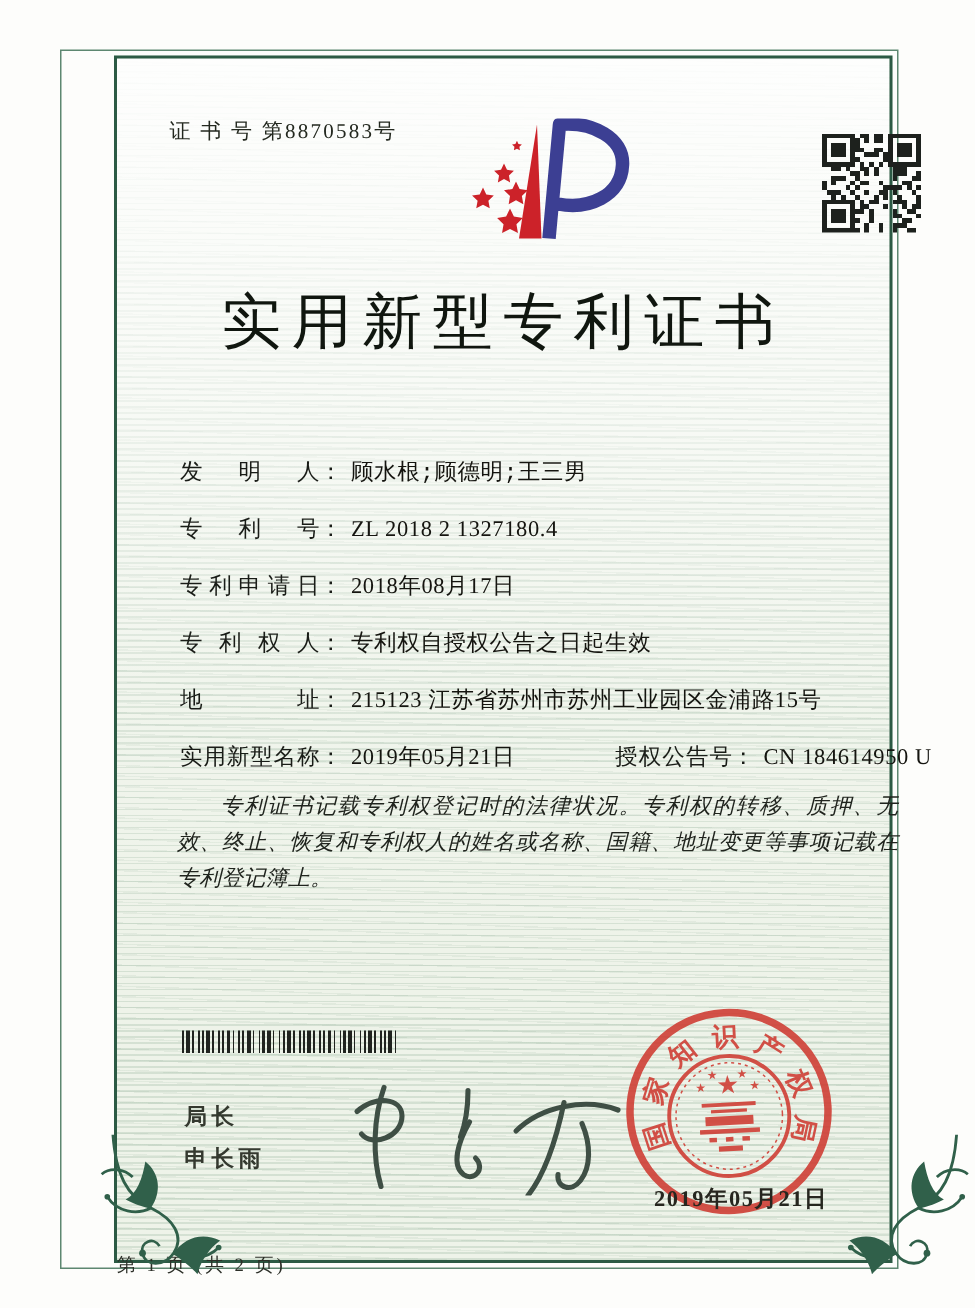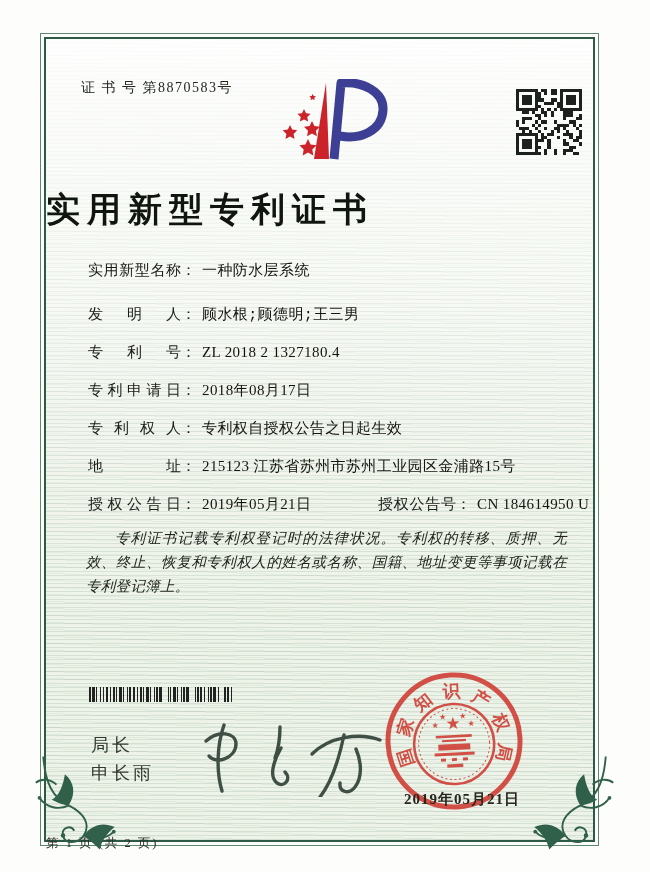--- a/index.html
+++ b/index.html
@@ -5,27 +5,27 @@
   html,body{margin:0;padding:0;background:#ffffff;}
   .stage{position:relative;width:650px;height:872px;background:#fdfdfb;overflow:hidden;
          font-family:"Liberation Serif",serif;color:#1e1e1e;}
   
   .cert{position:absolute;left:40px;top:33px;width:557px;height:811px;border:1px solid #5d8770;}
   .cert-inner{position:absolute;inset:3px;border:2px solid #2c5a44;
      background-color:#eef3e9;
      background-image:
        linear-gradient(180deg, rgba(255,255,255,.92) 0%, rgba(255,255,255,.55) 30%, rgba(255,255,255,.15) 55%, rgba(233,241,229,0) 75%),
        repeating-linear-gradient(0deg, rgba(108,150,120,.20) 0px, rgba(108,150,120,.20) 1px, rgba(0,0,0,0) 1px, rgba(0,0,0,0) 4px),
-       repeating-linear-gradient(2deg, rgba(108,150,120,.10) 0px, rgba(108,150,120,.10) 1px, rgba(0,0,0,0) 1px, rgba(0,0,0,0) 7px);}
+       repeating-linear-gradient(2deg, rgba(108,150,120,.10) 0px, rgba(108,150,120,.10) 1px, rgba(0,0,0,0) 1px, rgba(0,0,0,0) 7px); margin-left: 32px;}
   .abs{position:absolute;}
   
   .cert-no{left:35px;top:40px;font-size:14px;letter-spacing:1.5px;color:#23281f;}
   .logo{left:222px;top:40px;width:124px;height:90px;}
   .qr{left:470px;top:50px;width:66px;height:66px;}
-  .title{left:0;top:148px;width:100%;text-align:left;font-size:34px;font-weight:700;
+  .title{left:0;top:148px;width:100%;text-align:center;font-size:40px;font-weight:400;
          letter-spacing:7px;color:#10160f;}
   
   .row{left:42px;height:22px;font-size:15px;white-space:nowrap;}
   .lbl{display:inline-block;width:93px;text-align:justify;text-align-last:justify;vertical-align:top;color:#191c17;}
   .colon{margin-right:6px;color:#191c17;}
   .val{color:#14140f;letter-spacing:.4px;}
   .r1{top:222px;} .r2{top:266px;font-family:Liberation Mono, monospace;} .r3{top:304px;} .r4{top:342px;}
   .r5{top:380px;} .r6{top:418px;} .r7{top:456px;}
   .pair2{position:absolute;left:290px;top:0;white-space:nowrap;}
   .pair2 .lbl{width:78px;}
@@ -34,22 +34,22 @@
          font-style:italic;color:#20241e;text-align:justify;letter-spacing:.3px;}
   .paras p{margin:0;text-indent:2em;}
   
   .barcode{left:43px;top:648px;width:144px;height:15px;
      background:repeating-linear-gradient(90deg,
         #20231f 0px,#20231f 1.5px, rgba(0,0,0,0) 1.5px, rgba(0,0,0,0) 3px,
         #20231f 3px,#20231f 5.5px, rgba(0,0,0,0) 5.5px, rgba(0,0,0,0) 7px,
         #20231f 7px,#20231f 8px, rgba(0,0,0,0) 8px, rgba(0,0,0,0) 11px,
         #20231f 11px,#20231f 12px, rgba(0,0,0,0) 12px, rgba(0,0,0,0) 13.5px);}
   
-  .signer{left:45px;top:692px;font-family:"Liberation Sans",sans-serif;font-size:18px;
-          letter-spacing:3px;color:#34392f;line-height:28px;}
+  .signer{left:45px;top:692px;font-family:"Liberation Sans",sans-serif;font-size:15px;
+          letter-spacing:3px;color:#34392f;line-height:28px;font-weight:bold;}
   .sig-svg{left:138px;top:678px;width:200px;height:80px;}
   
   .seal{left:334px;top:628px;width:148px;height:148px;opacity:.88;transform:rotate(-3deg);}
   .seal-date{left:358px;top:751px;width:160px;font-size:15px;font-weight:600;
              letter-spacing:1px;color:#26261f;z-index:3;}
   
   .footer{left:0;top:796px;width:100%;font-size:12.5px;
           letter-spacing:2px;color:#2c2f28;}
   
   .flourish{width:94px;height:97px;z-index:2;}
@@ -293,40 +293,37 @@
             <rect x="9" y="20" width="1" height="1"></rect>
             <rect x="12" y="20" width="1" height="1"></rect>
             <rect x="15" y="20" width="1" height="1"></rect>
             <rect x="18" y="20" width="1" height="1"></rect>
             <rect x="19" y="20" width="1" height="1"></rect>
           </g>
         </svg>
 
       <div class="abs title">实用新型专利证书</div>
 
-      <div class="abs row r1">
-        <span class="lbl">实用新型名称</span><span class="colon">：</span><span class="val">一种防水层系统</span>
-      </div>
       <div class="abs row r2">
         <span class="lbl">发明人</span><span class="colon">：</span><span class="val">顾水根;顾德明;王三男</span>
       </div>
       <div class="abs row r3">
         <span class="lbl">专利号</span><span class="colon">：</span><span class="val">ZL 2018 2 1327180.4</span>
       </div>
       <div class="abs row r4">
         <span class="lbl">专利申请日</span><span class="colon">：</span><span class="val">2018年08月17日</span>
       </div>
       <div class="abs row r5">
         <span class="lbl">专利权人</span><span class="colon">：</span><span class="val">专利权自授权公告之日起生效</span>
       </div>
       <div class="abs row r6">
         <span class="lbl">地址</span><span class="colon">：</span><span class="val">215123 江苏省苏州市苏州工业园区金浦路15号</span>
       </div>
       <div class="abs row r7">
-        <span class="lbl">授权公告日</span><span class="colon">：</span><span class="val">2019年05月21日</span>
+        <span class="lbl">实用新型名称</span><span class="colon">：</span><span class="val">2019年05月21日</span>
         <span class="pair2">
           <span class="lbl">授权公告号</span><span class="colon">：</span><span class="val">CN 184614950 U</span>
         </span>
       </div>
 
       <div class="abs paras">
         <p>专利证书记载专利权登记时的法律状况。专利权的转移、质押、无效、终止、恢复和专利权人的姓名或名称、国籍、地址变更等事项记载在专利登记簿上。</p>
       </div>
 
       <div class="abs barcode"></div>

